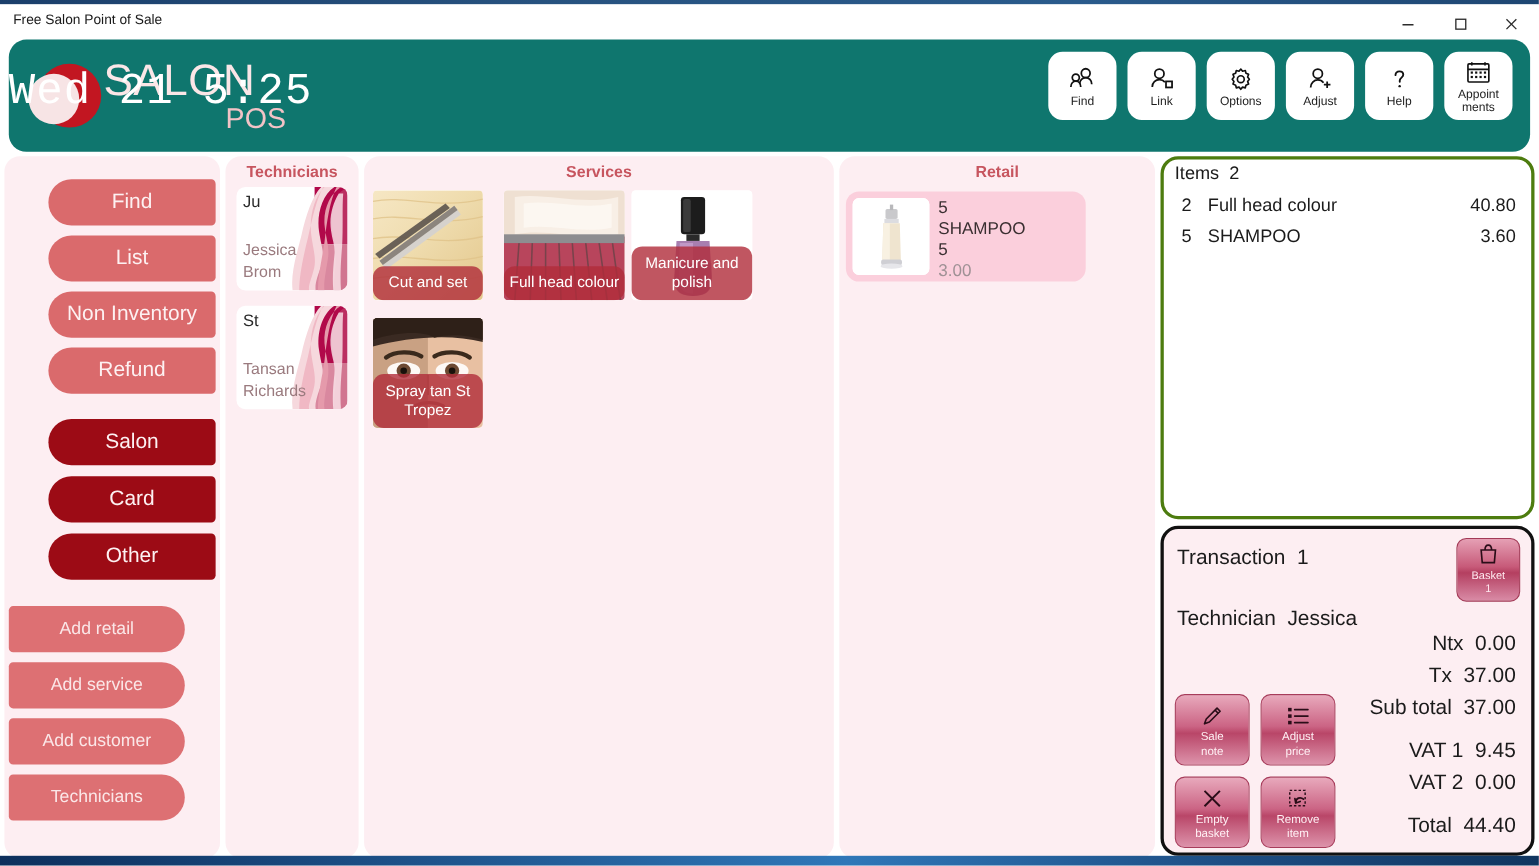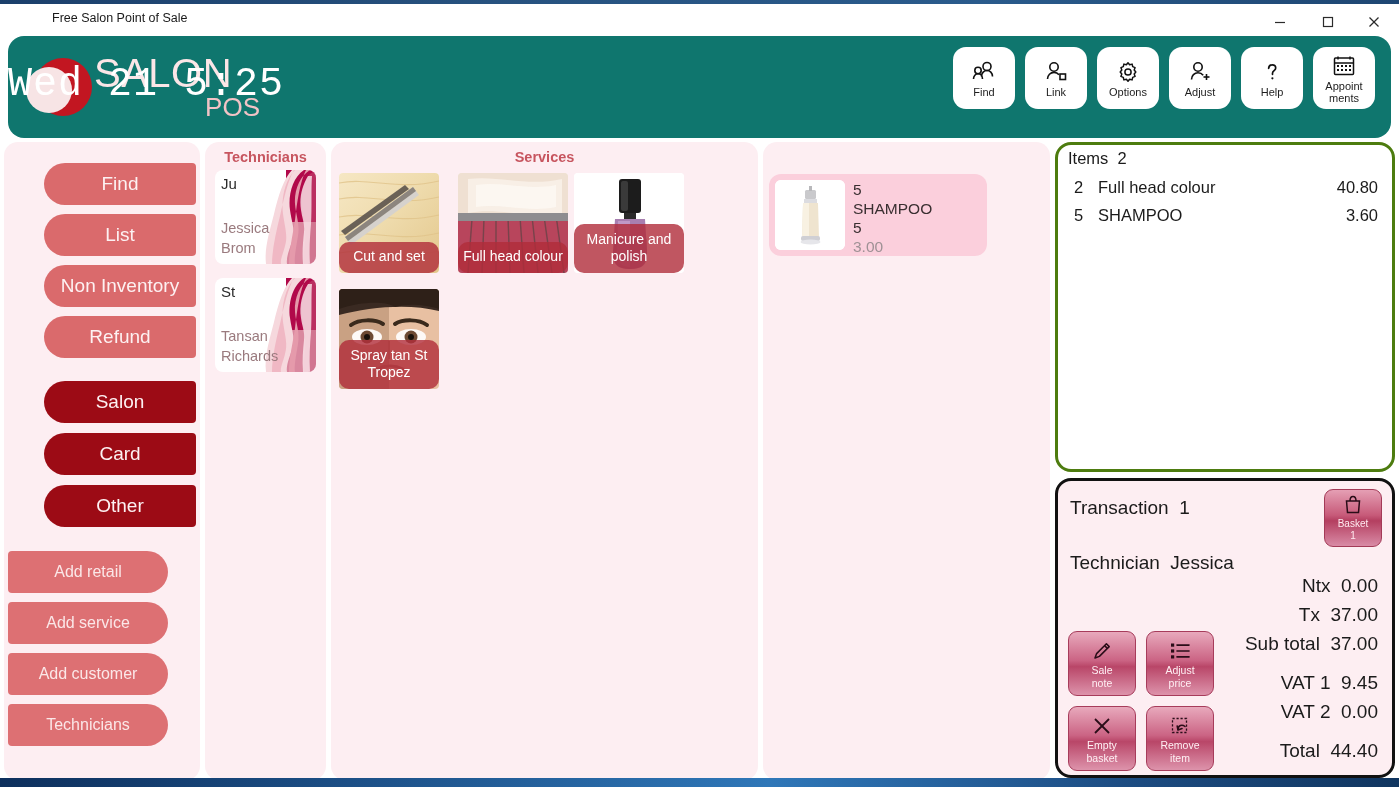--- a/index.html
+++ b/index.html
@@ -22,21 +22,20 @@
     background: linear-gradient(to right,#1b3f6b 0%, #27527f 35%, #2a5b8c 70%, #1e4672 100%);
   }
   .titlebar {
     position: absolute; left: 0; top: 4px; width: 1399px; height: 32px;
     background: #ffffff;
   }
   .titlebar .wtitle {
     position: absolute; left: 12px; top: 7px;
     font-size: 12.5px; color: #1a1a1a;
     font-family: "Liberation Sans", sans-serif;
-    margin-left: 40px;
   }
   .wbtn {
     position: absolute; top: 4px; width: 46px; height: 28px;
     display: flex; align-items: center; justify-content: center;
     color: #2b2b2b;
   }
   .wbtn svg { display:block; }
   .wmin { right: 96px; }
   .wmax { right: 48px; }
   .wcls { right: 2px; }
@@ -511,20 +510,21 @@
           <path d="M56 35 C64 30 80 30 88 36" stroke="#3a2a1c" stroke-width="4" fill="none" stroke-linecap="round"></path>
           <path d="M50 52 L50 70" stroke="#b38a6c" stroke-width="2" fill="none"></path>
           <path d="M38 80 C46 76 56 76 64 80" stroke="#a9745a" stroke-width="3" fill="none" stroke-linecap="round"></path>
         </svg>
       </div>
       <div class="cap tall">Spray tan St Tropez</div>
     </div>
   </div>
 
   <div class="panel" id="col-retail">
+    <div class="panel-title">Retail</div>
 
     <div class="retailcard">
       <div class="thumb">
         <svg width="70" height="70" viewBox="0 0 70 70">
           <rect width="70" height="70" fill="#ffffff"></rect>
           <rect x="30" y="10" width="11" height="9" rx="1.5" fill="#c9c9cc"></rect>
           <rect x="34" y="6" width="3" height="5" fill="#b8b8bb"></rect>
           <rect x="29" y="19" width="13" height="4" fill="#dcdce0"></rect>
           <path d="M28 23 L43 23 L44 58 L27 58 Z" fill="#efe4cf"></path>
           <path d="M28 23 L34 23 L34 58 L27 58 Z" fill="#f8f1e2"></path>

